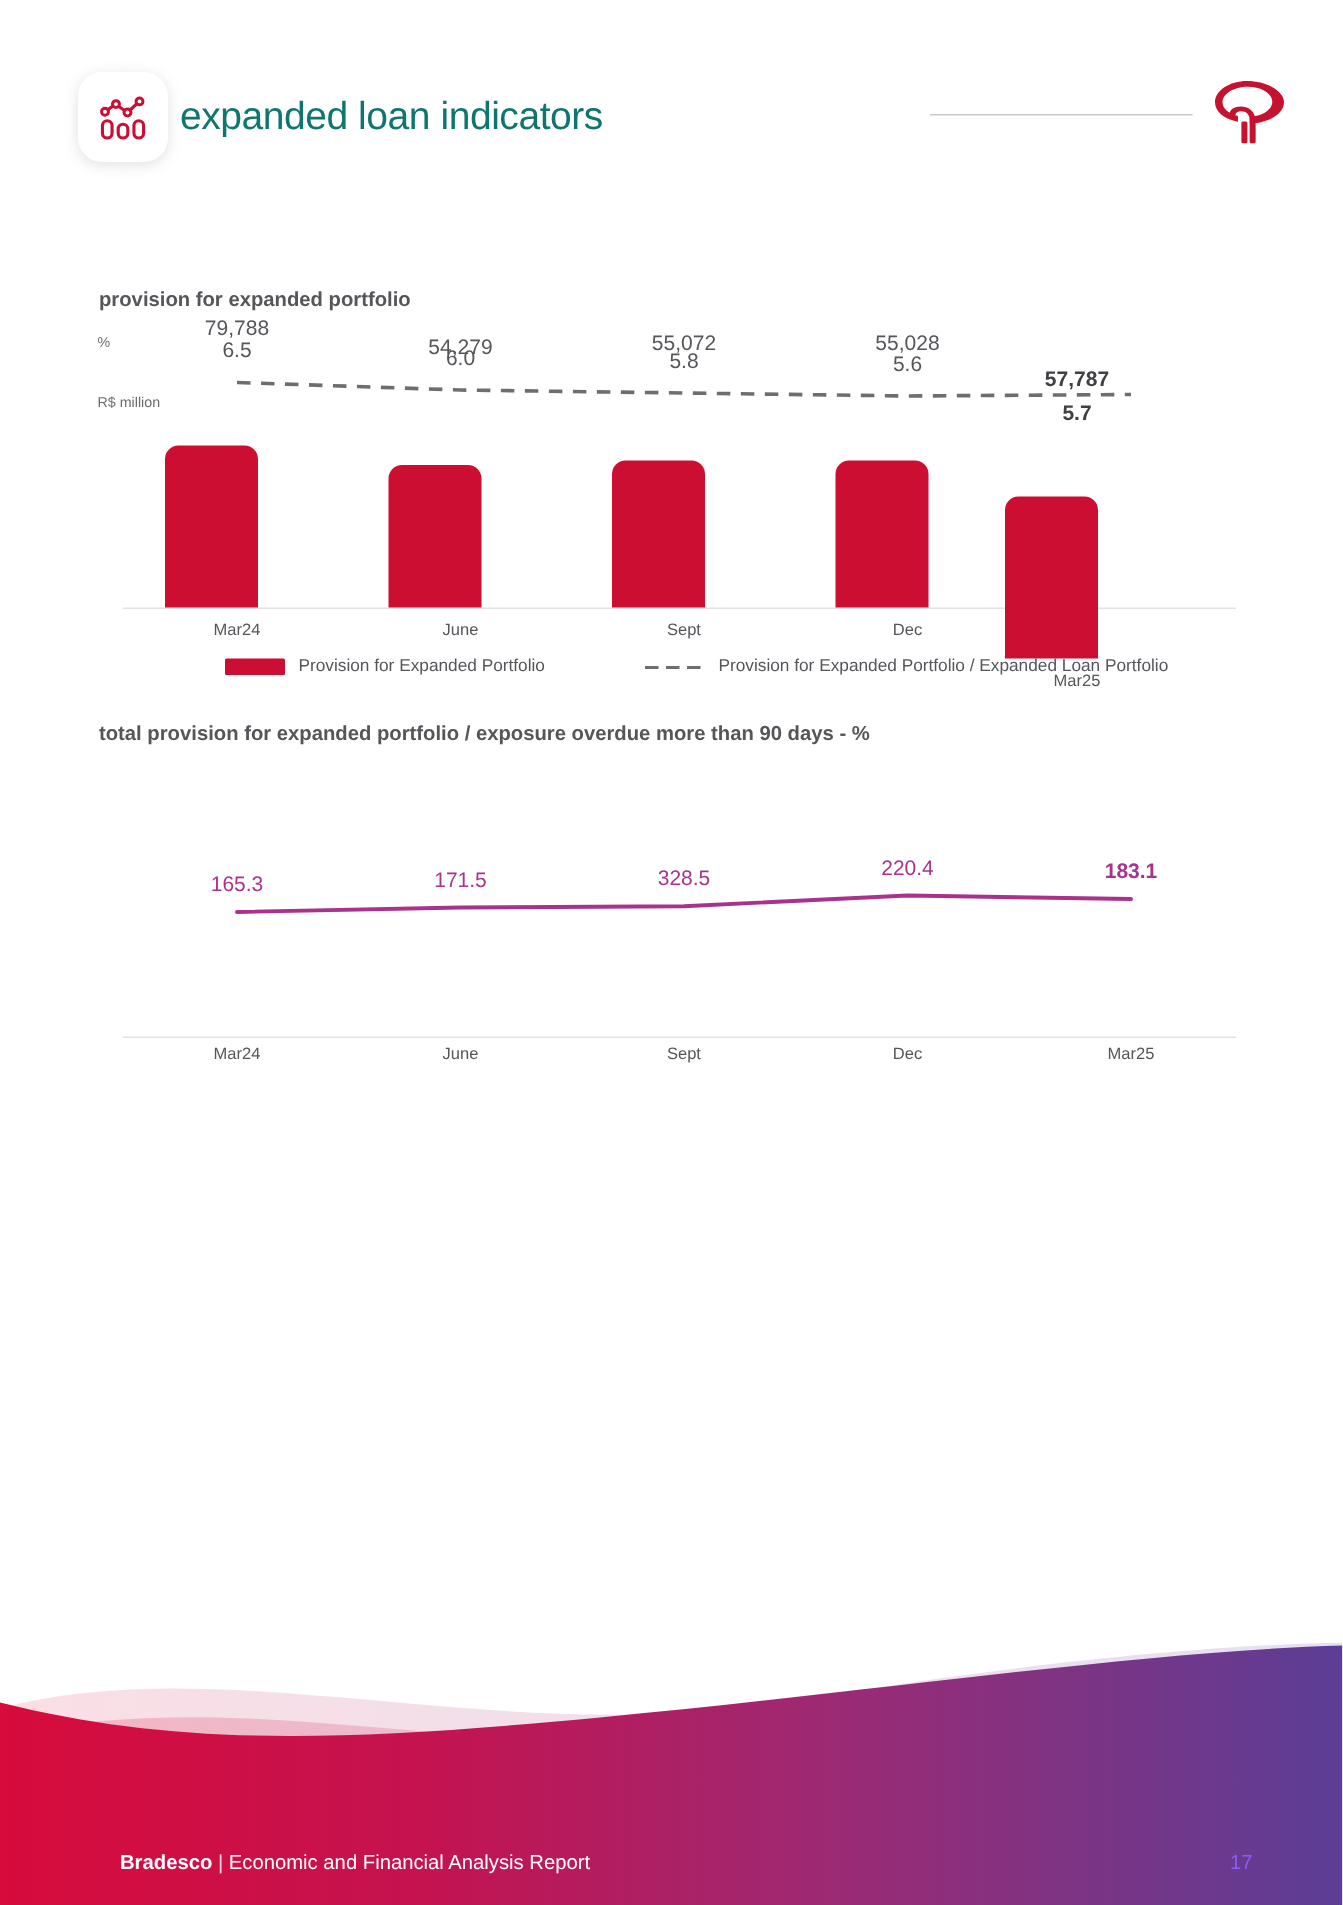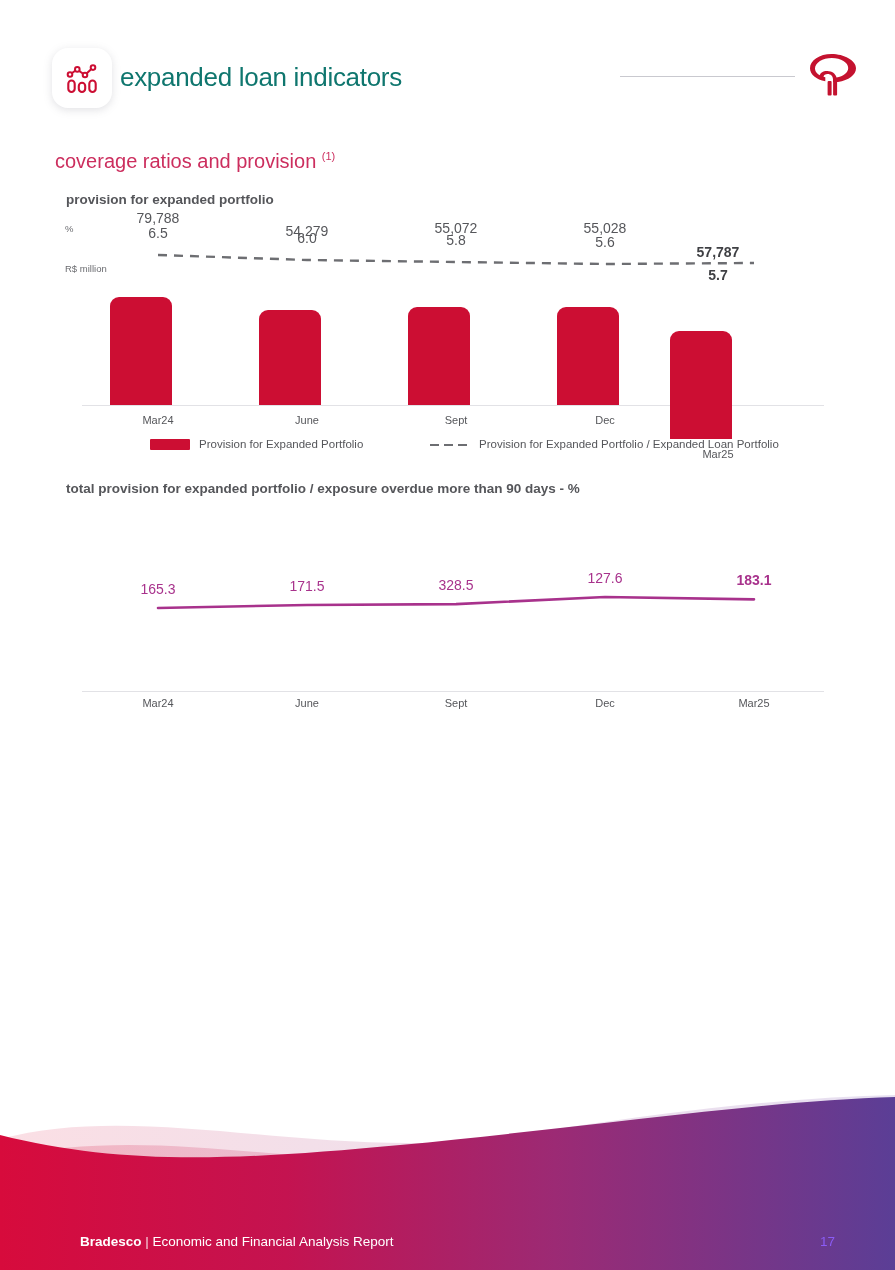--- a/index.html
+++ b/index.html
@@ -162,24 +162,20 @@
 
     <div class="brand-logo">
       <svg width="52" height="56" viewBox="0 0 52 56" aria-hidden="true">
         <path d="M26.5,6 C14.5,6 5,12.4 5,20.2 C5,26.6 11.4,31.6 20.3,33.2 L20.3,29.3 C14.2,27.9 10,24.5 10,20.4 C10,14.6 17.6,9.9 26.8,9.9 C36,9.9 43.2,14.4 43.2,19.9 C43.2,24.4 38.4,28.2 31.5,29.4 C30.6,25.8 27,23 22.3,23 C17.8,23 14.8,25.1 14.8,27.8 C14.8,29.1 15.6,30 16.9,30 C18,30 18.7,29.4 18.7,28.5 C18.7,27.1 20.3,26.1 22.6,26.1 C25.8,26.1 28,28.3 28,31.4 L28,34 L33,34 C43.6,32.3 51,26.8 51,20.2 C51,12.4 39,6 26.5,6 Z" fill="#C4122F"></path>
         <rect x="22.6" y="33" width="4" height="14.5" rx="1" fill="#C4122F"></rect>
         <rect x="28.1" y="33" width="4" height="14.5" rx="1" fill="#C4122F"></rect>
       </svg>
     </div>
   </div>
 
-  <div class="section-title">
-    <span>coverage ratios and provision</span>
-    <span class="sup">(1)</span>
-  </div>
 
   <div class="chart-label" id="bar-chart-title">provision for expanded portfolio</div>
 
   <div class="bar-chart">
     <div class="axis-unit" id="unit-pct">%</div>
     <div class="axis-unit" id="unit-brl">R$ million</div>
 
     <svg class="dash-svg" id="bar-dash-svg" viewBox="0 0 895 470" preserveAspectRatio="none">
         <polyline points="158,255 307,260 456,262 605,264 754,263" fill="none" stroke="#6d6e72" stroke-width="2.4" stroke-dasharray="9 7"></polyline>
       </svg>
@@ -248,21 +244,21 @@
         </div>
         <div class="lc-col" style="left: 237px;">
           <div class="lc-value" style="top: 77.9823px;">171.5</div>
           <div class="lc-tick">June</div>
         </div>
         <div class="lc-col" style="left: 386px;">
           <div class="lc-value" style="top: 77.1549px;">328.5</div>
           <div class="lc-tick">Sept</div>
         </div>
         <div class="lc-col" style="left: 535px;">
-          <div class="lc-value" style="top: 70px;">127.6</div>
+          <div class="lc-value" style="top: 70px;">220.4</div>
           <div class="lc-tick">Dec</div>
         </div>
         <div class="lc-col" style="left: 684px;">
           <div class="lc-value em" style="top: 72.3363px;">183.1</div>
           <div class="lc-tick">Mar25</div>
         </div>
       </div>
   </div>
 
 

